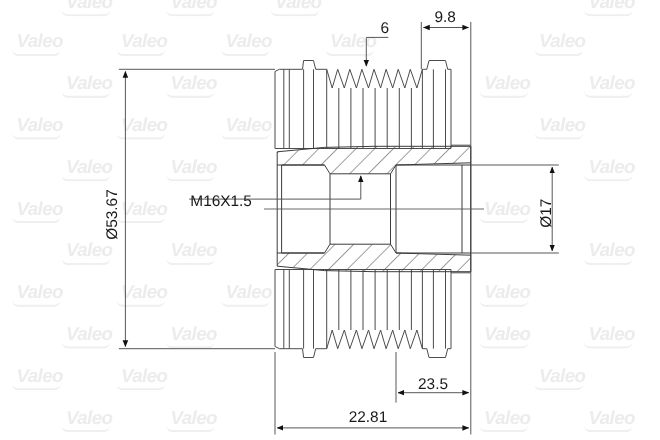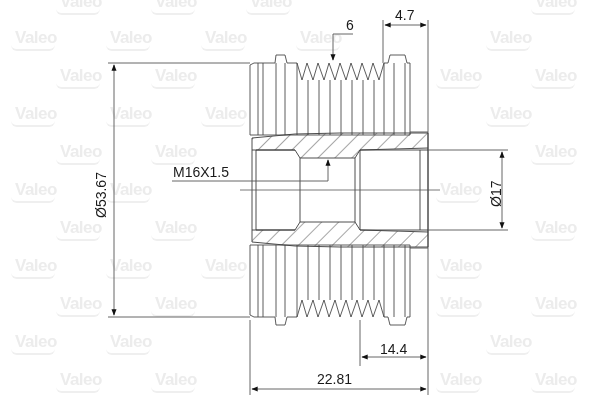--- a/index.html
+++ b/index.html
@@ -1,18 +1,18 @@
 <!DOCTYPE html>
 <html><head>
 <meta charset="utf-8">
 <style>
   html, body { margin: 0; padding: 0; background: #ffffff; }
   body { width: 600px; height: 400px; overflow: hidden; position: relative; font-family: "Liberation Sans", sans-serif; }
   #stage { position: absolute; left: 0; top: 0; width: 600px; height: 400px; }
-  .wm { position: absolute; font-family: "Liberation Sans", sans-serif; font-weight: bold; font-size: 17px; color: #ececec; letter-spacing: -0.5px; user-select: none; }
+  .wm { position: absolute; font-family: "Liberation Sans", sans-serif; font-weight: bold; font-style: italic; font-size: 17px; color: #ececec; letter-spacing: -0.5px; user-select: none; }
   .wm::after { content: ""; position: absolute; left: -4px; bottom: -3px; width: 44px; height: 4px; border-bottom: 2px solid #efefef; border-radius: 0 0 40px 40px; }
   .dim { position: absolute; font-family: "Liberation Sans", sans-serif; font-size: 14px; color: #1a1a1a; white-space: nowrap; }
   .dim.vert { transform-origin: left top; transform: rotate(-90deg); }
   svg { position: absolute; left: 0; top: 0; }
 </style>
 </head>
 <body>
 
 <div id="stage">
 
@@ -151,19 +151,19 @@
       <line x1="360" y1="320" x2="360" y2="366"></line>
       <line x1="428" y1="248" x2="428" y2="395"></line>
       <line x1="362" y1="357" x2="426" y2="357" marker-start="url(#arr)" marker-end="url(#arr)"></line>
 
       <line x1="250" y1="320" x2="250" y2="395"></line>
       <line x1="252" y1="389" x2="426" y2="389" marker-start="url(#arr)" marker-end="url(#arr)"></line>
     </g>
   </svg>
 
   <div class="dim" style="left:346px; top:17px;">6</div>
-  <div class="dim" style="left:395px; top:7px;">4.7</div>
+  <div class="dim" style="left:395px; top:7px;">9.8</div>
   <div class="dim vert" style="left:93px; top:218px;">Ø53.67</div>
-  <div class="dim" style="left:173px; top:164px;text-align:right;">M16X1.5</div>
+  <div class="dim" style="left:173px; top:174px;text-align:right;">M16X1.5</div>
   <div class="dim vert" style="left:488px; top:207px;">Ø17</div>
-  <div class="dim" style="left:380px; top:341px;">14.4</div>
+  <div class="dim" style="left:380px; top:341px;">23.5</div>
   <div class="dim" style="left:317px; top:371px;">22.81</div>
 </div>
 
 </body></html>

